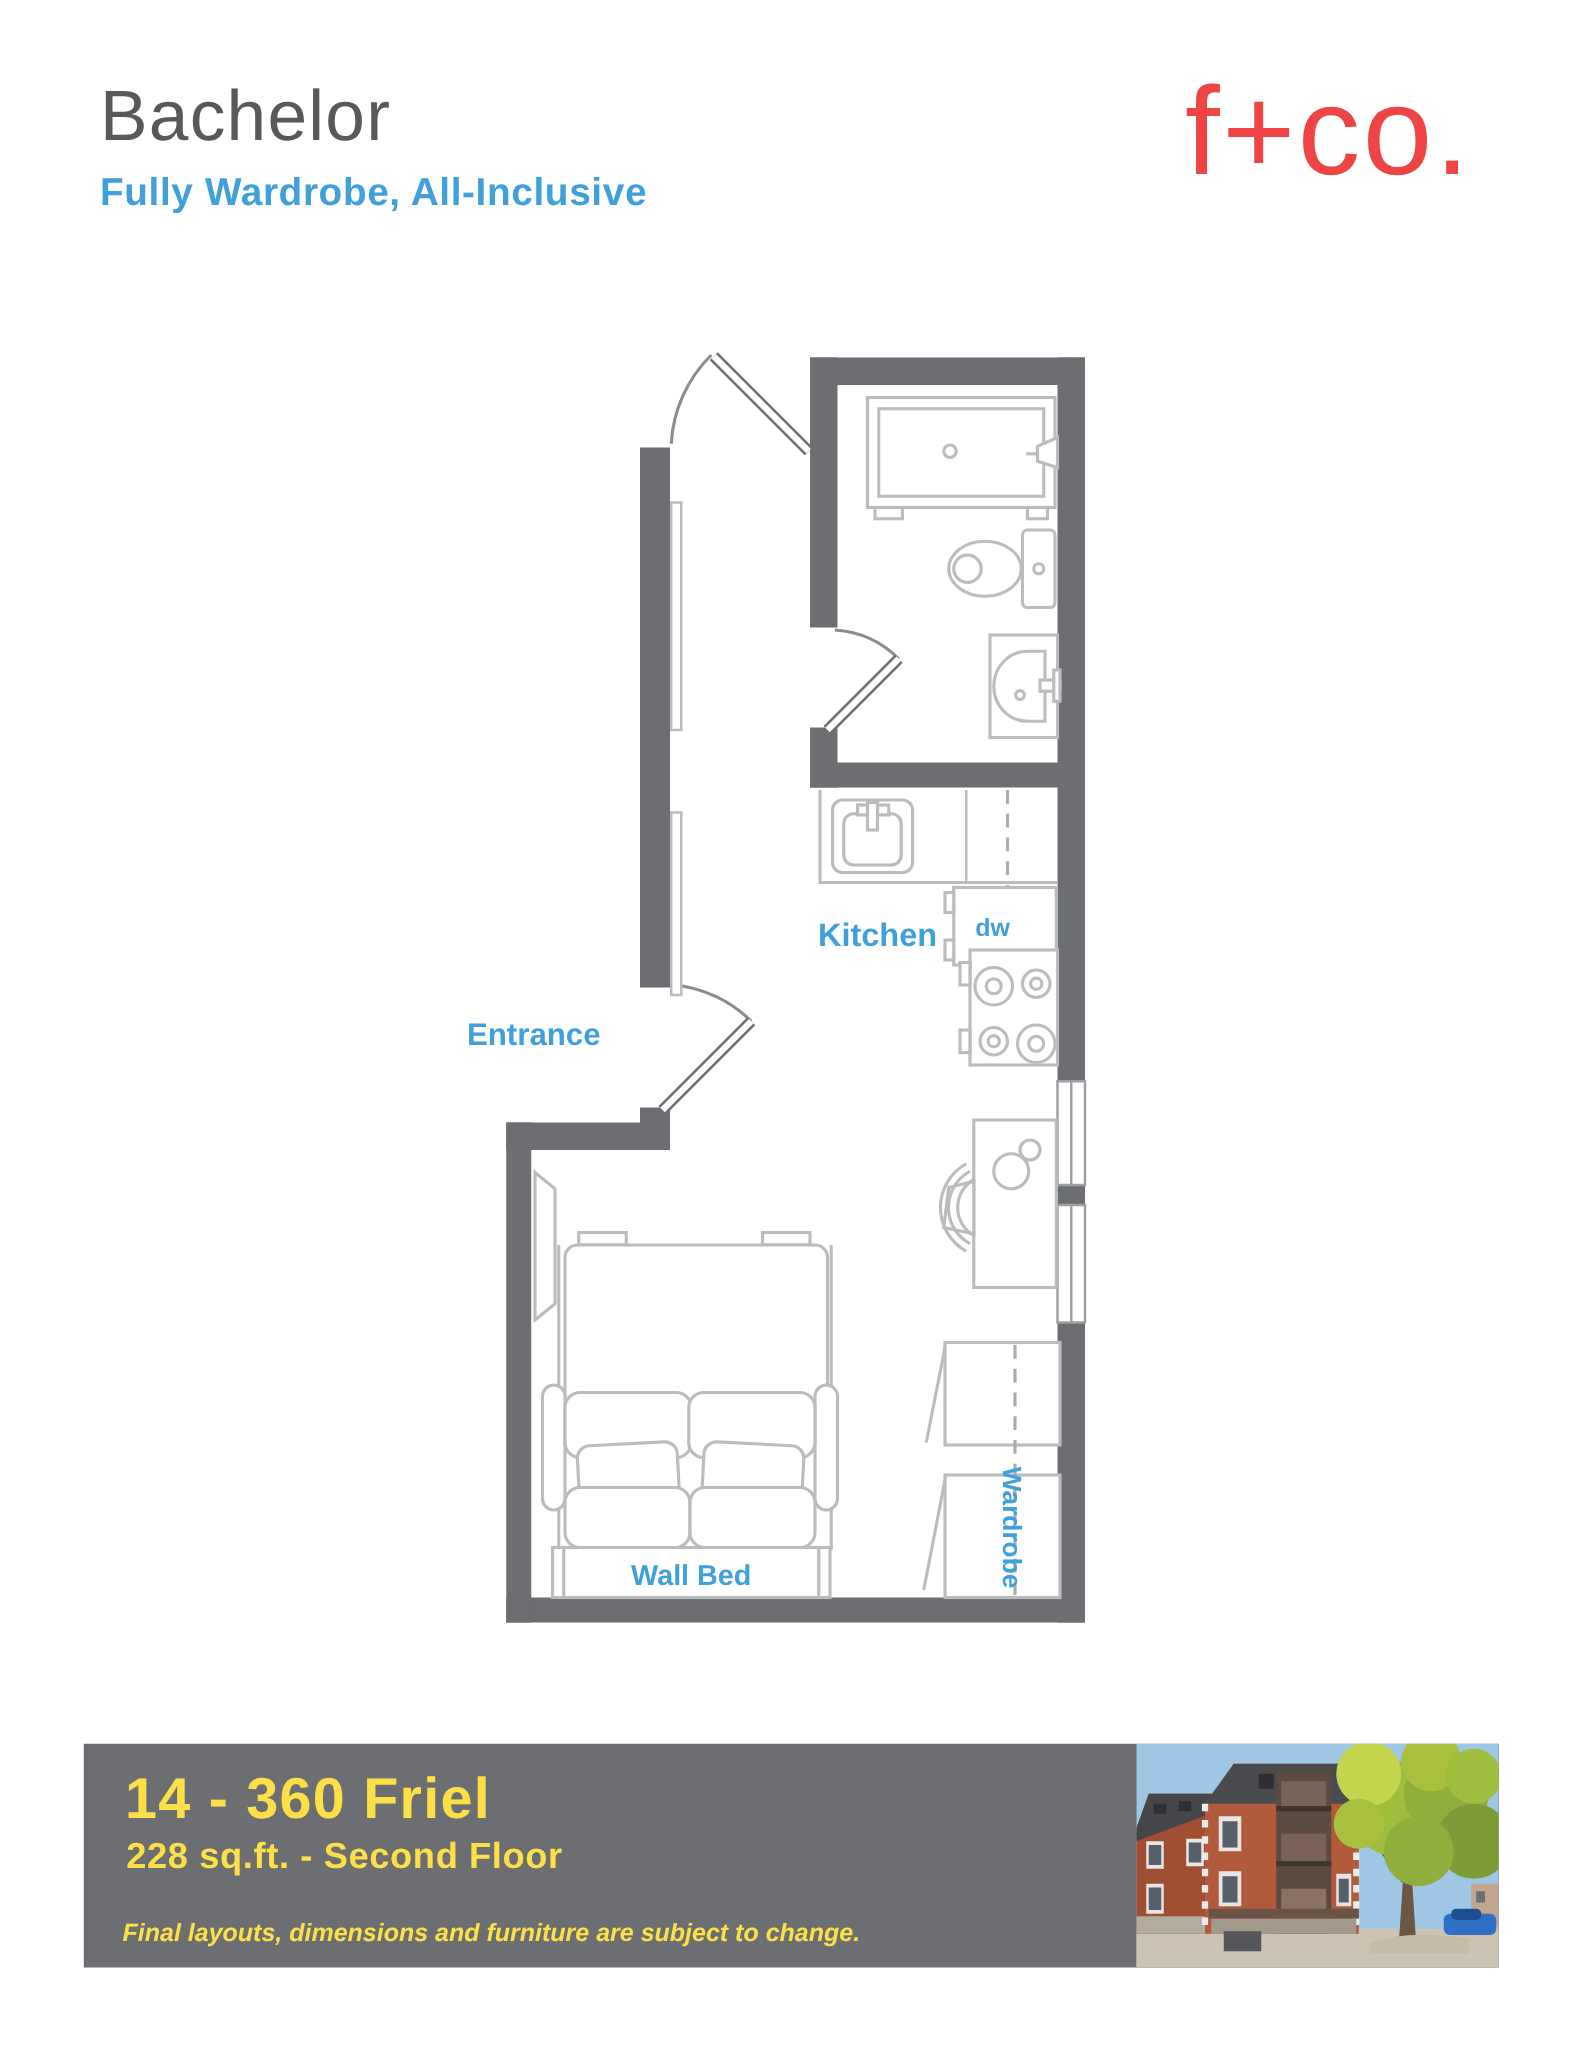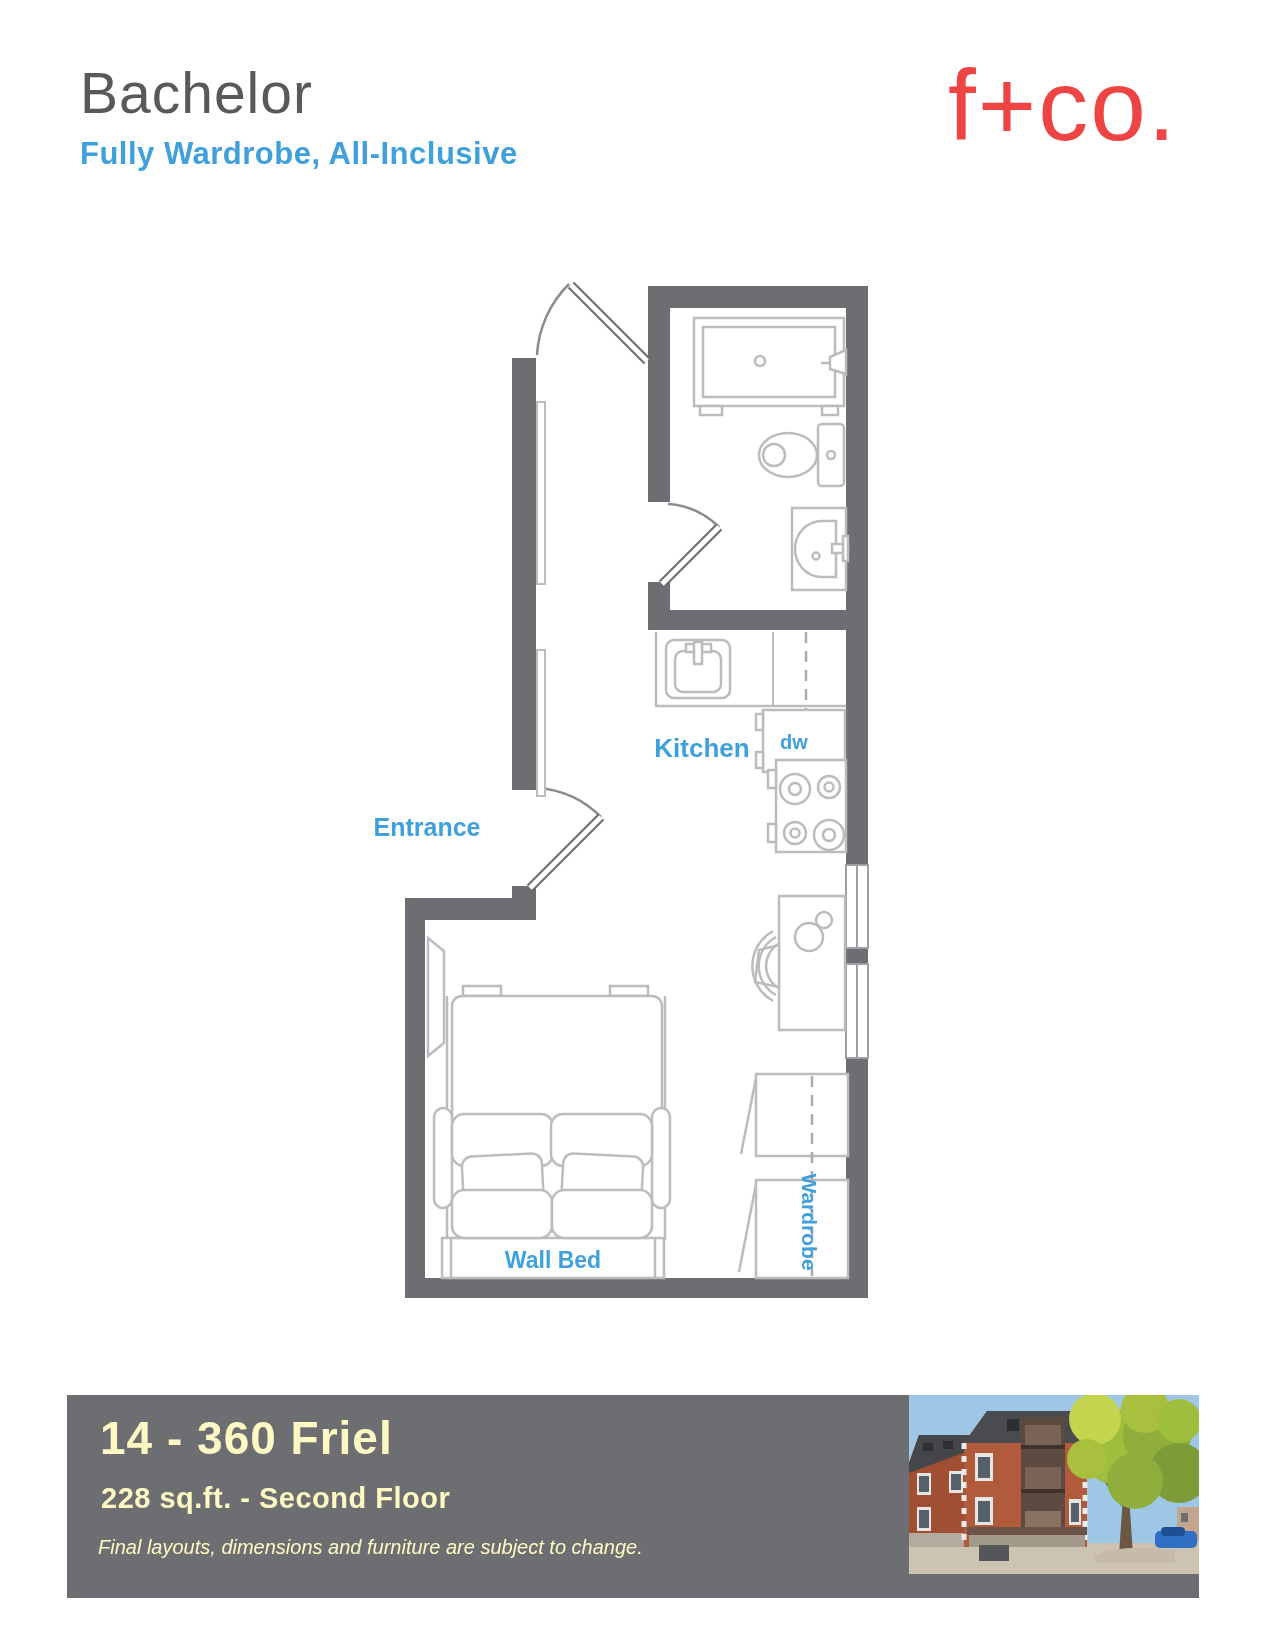--- a/index.html
+++ b/index.html
@@ -9,25 +9,25 @@
   .page-title{position:absolute;left:80px;top:60px;font-size:57px;font-weight:normal;
               color:#58595B;letter-spacing:1px;}
   .page-subtitle{position:absolute;left:80px;top:136px;font-size:31px;font-weight:bold;
               color:#3FA0DB;letter-spacing:0.5px;}
   .brand-logo{position:absolute;left:948px;top:48px;font-size:100px;font-weight:normal;
               color:#ef4444;letter-spacing:2px;}
   
   .plan{position:absolute;left:0;top:0;width:1275px;height:1650px;}
   .plan text{font-family:"Liberation Sans", sans-serif;font-weight:bold;fill:#3FA0DB;}
   
-  .footer-bar{position:absolute;left:67px;top:1395px;width:1132px;height:203px;
-              background:#6D6E71;color:#fef9c3;}
+  .footer-bar{position:absolute;left:67px;top:1395px;width:1132px;height:179px;
+              background:#6D6E71;color:#fde047;}
   .unit-title{position:absolute;left:33px;top:16px;font-size:46px;font-weight:bold;letter-spacing:1px;}
-  .unit-details{position:absolute;left:34px;top:87px;font-size:29px;font-weight:bold;letter-spacing:0.5px;}
-  .footer-disclaimer{position:absolute;left:31px;top:141px;font-size:20px;font-style:italic;}
+  .unit-details{position:absolute;left:34px;top:74px;font-size:29px;font-weight:bold;letter-spacing:0.5px;}
+  .footer-disclaimer{position:absolute;left:31px;top:141px;font-size:20px;font-style:italic;font-weight:bold;}
   .building-photo{position:absolute;right:0;top:0;width:290px;height:179px;overflow:hidden;}
 </style>
 </head>
 <body>
 
 <div class="page">
 
   <div class="page-title">Bachelor</div>
   <div class="page-subtitle">Fully Wardrobe, All-Inclusive</div>
   <div class="brand-logo">f+co.</div>

